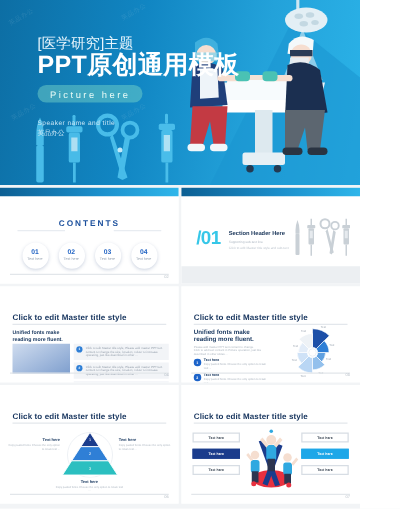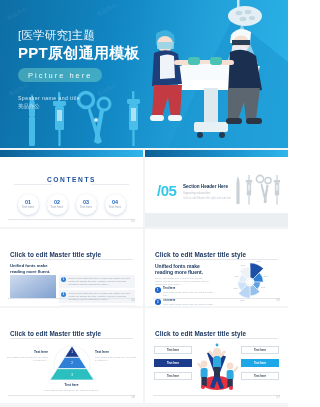--- a/index.html
+++ b/index.html
@@ -10,23 +10,23 @@
     overflow: hidden;
   }
   .page { width: 288px; height: 407px; position: relative; background: #f2f4f6; }
   .slide { position: absolute; background: #fff; overflow: hidden; }
 
   
   .cover { left: 0; top: 0; width: 288px; height: 148px;
     background: linear-gradient(100deg, #0d6ea4 0%, #1186c3 38%, #23a2da 70%, #2bb3e8 100%); }
   .cover-tools { position: absolute; left: 14px; bottom: 0; width: 140px; height: 58px; }
   .cover-illus { position: absolute; right: 0; top: 0; width: 150px; height: 148px; }
-  .cover-text { position: absolute; left: 18px; top: 28px; width: 150px; }
+  .cover-text { position: absolute; left: 30px; top: 28px; width: 150px; }
   .cv-title1 { font-size: 11.5px; color: #eaf6fd; letter-spacing: .2px; line-height: 14px; white-space: nowrap; }
-  .cv-title2 { font-size: 15px; font-weight: bold; color: #ffffff; line-height: 19px; letter-spacing: .3px; white-space: nowrap; margin-top: 1px; }
+  .cv-title2 { font-size: 20px; font-weight: bold; color: #ffffff; line-height: 19px; letter-spacing: .3px; white-space: nowrap; margin-top: 1px; }
   .cv-sub { display: inline-block; margin-top: 6px; padding: 2.5px 10px; border-radius: 9px;
     background: rgba(120,214,200,.48); color: #e8fbf7; font-size: 7.5px; letter-spacing: 2px; }
   .cv-speaker { margin-top: 12px; font-size: 5.2px; color: #cfe9f7; letter-spacing: .4px; line-height: 8px; }
   .cv-speaker2 { font-size: 5.4px; color: #cfe9f7; line-height: 8px; }
   .wm { position: absolute; color: rgba(255,255,255,.10); font-size: 5px; transform: rotate(-30deg); letter-spacing: .5px; }
 
   
   .sl-topbar { position: absolute; left: 0; top: 0; width: 100%; height: 7px;
     background: linear-gradient(90deg,#0c5f93,#1b8fcb 55%,#2fb6ea); }
   .sl-title { font-size: 6.4px; font-weight: bold; color: #14325c; letter-spacing: .1px; }
@@ -238,21 +238,21 @@
         <div class="ct-lbl">Text here</div>
       </div>
     </div>
     <div class="sl-foot"></div>
     <div class="sl-pg">02</div>
   </div>
 
   <div class="slide section">
     <div class="sl-topbar"></div>
     <div class="sc-band"></div>
-    <div class="sc-num">/05</div>
+    <div class="sc-num">/01</div>
     <div class="sc-txt">
       <div class="sc-h">Section Header Here</div>
       <div class="sc-p1">Supporting sub-text line</div>
       <div class="sc-p2">Click to edit Master title style and sub-text</div>
     </div>
     <svg class="sc-tools" viewBox="0 0 46 34">
       <g fill="#c9d0d6">
         <g>
             <path d="M4 2 q1.6 4 1.6 8 l0 3 -3.2 0 0 -3 q0 -4 1.6 -8z"></path>
             <rect x="2.4" y="13" width="3.2" height="17" rx=".8"></rect>

